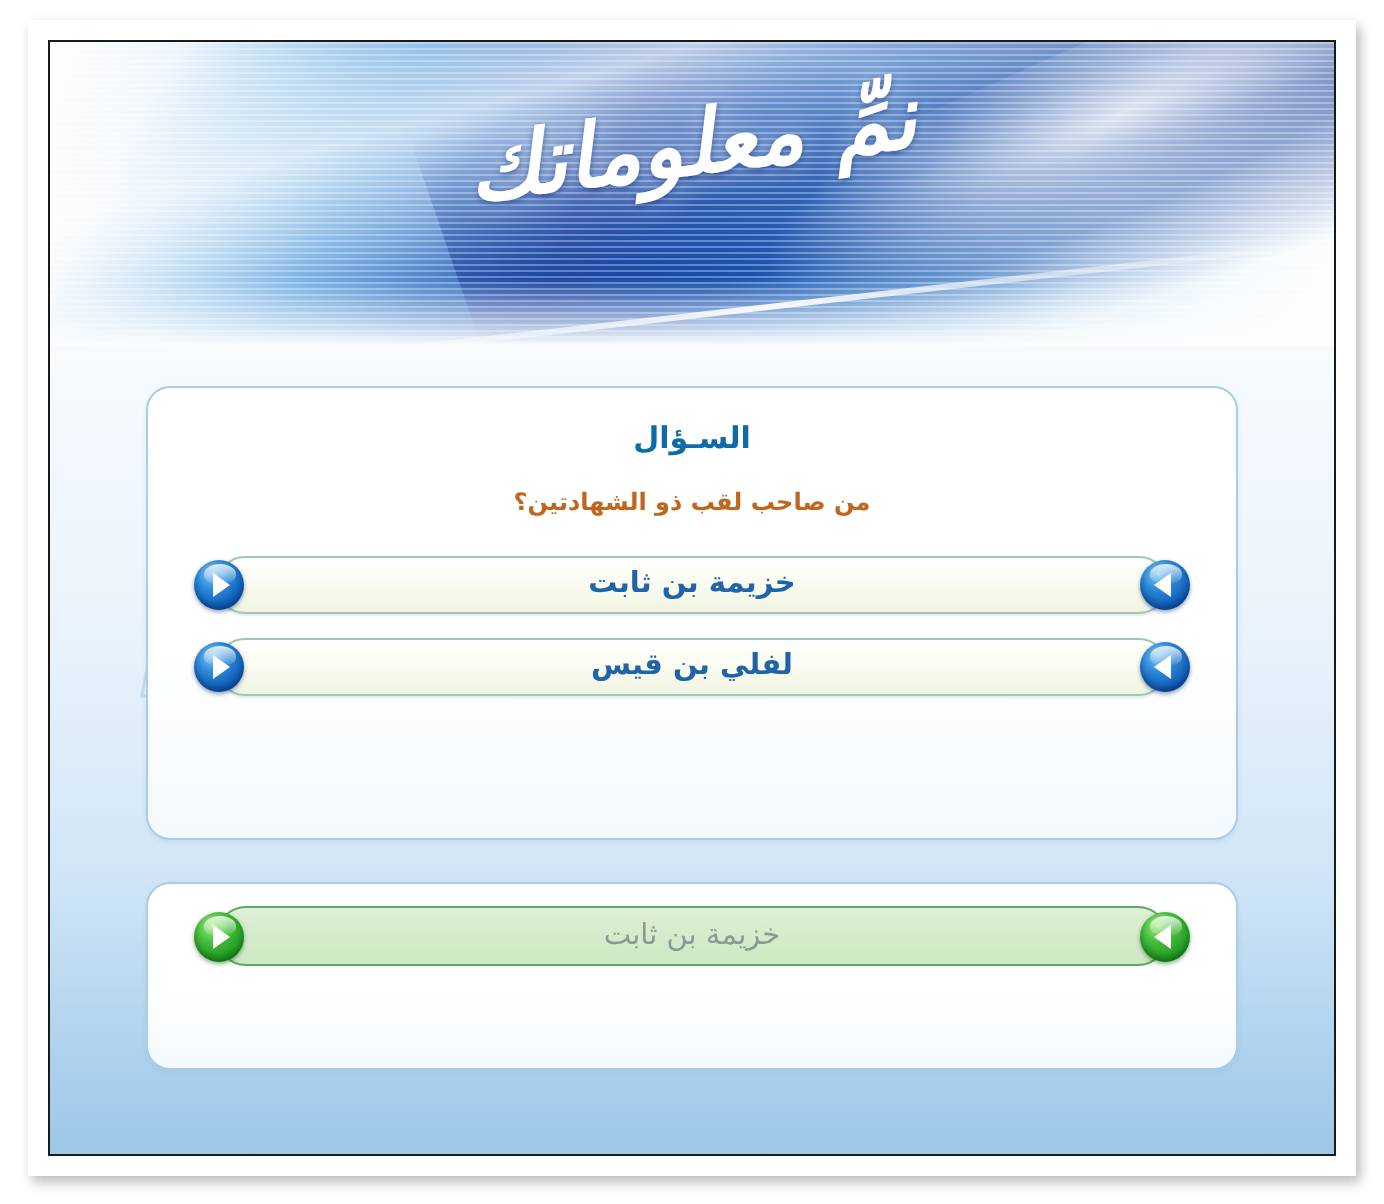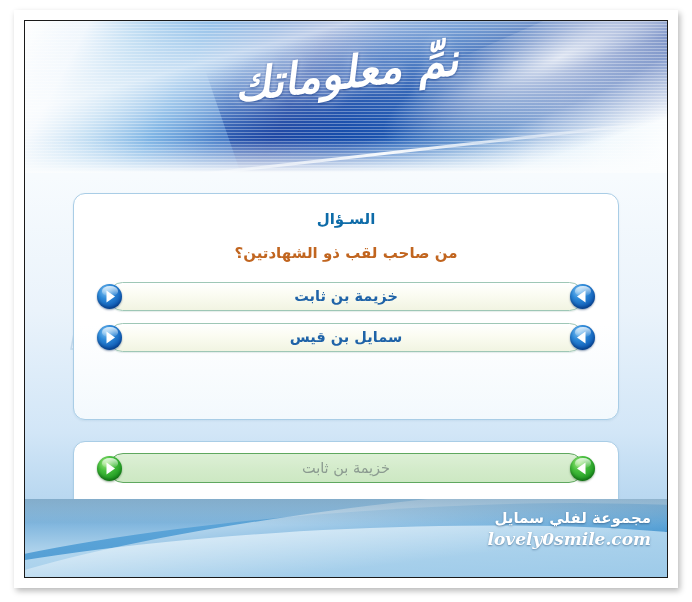--- a/index.html
+++ b/index.html
@@ -155,21 +155,21 @@
     font-weight: bold;
     color: #0d6ba8;
     direction: rtl;
   }
   #question-panel .panel-title { margin-top: 16px; }
   #answer-panel   .panel-title { margin-top: 13px; }
 
   .question-text {
     margin-top: 16px;
     text-align: center;
-    font-size: 15px;
+    font-size: 12px;
     font-weight: bold;
     color: #c1651f;
     direction: rtl;
   }
 
   
   .options { margin-top: 20px; }
   .option-row {
     position: relative;
     height: 29px;
@@ -340,21 +340,21 @@
             </span>
           </div>
 
 
           <div class="option-row">
             <span class="knob knob-blue left">
               <svg width="25" height="25" viewBox="0 0 25 25">
                   <polygon points="9.5,6.5 18,12.5 9.5,18.5" fill="#ffffff"></polygon>
                 </svg>
             </span>
-            <div class="option-label">سمايل بن قيس</div>
+            <div class="option-label">لفلي بن قيس</div>
             <span class="knob knob-blue right">
               <svg width="25" height="25" viewBox="0 0 25 25">
                   <polygon points="15.5,6.5 7,12.5 15.5,18.5" fill="#ffffff"></polygon>
                 </svg>
             </span>
           </div>
 
         </div>
       </div>
 
@@ -370,26 +370,15 @@
           <span class="knob knob-green right">
             <svg width="25" height="25" viewBox="0 0 25 25">
                 <polygon points="15.5,6.5 7,12.5 15.5,18.5" fill="#ffffff"></polygon>
               </svg>
           </span>
         </div>
       </div>
 
     </div>
 
-    <div id="footer">
-      <div class="ft-base"></div>
-      <div class="ft-wave-a"></div>
-      <div class="ft-wave-b"></div>
-      <div class="ft-wave-c"></div>
-      <div class="ft-top-shade"></div>
-      <div id="footer-brand">
-        <div id="brand-ar">مجموعة لفلي سمايل</div>
-        <div id="brand-url">lovely0smile.com</div>
-      </div>
-    </div>
 
   </div>
 </div>
 
 </body></html>

